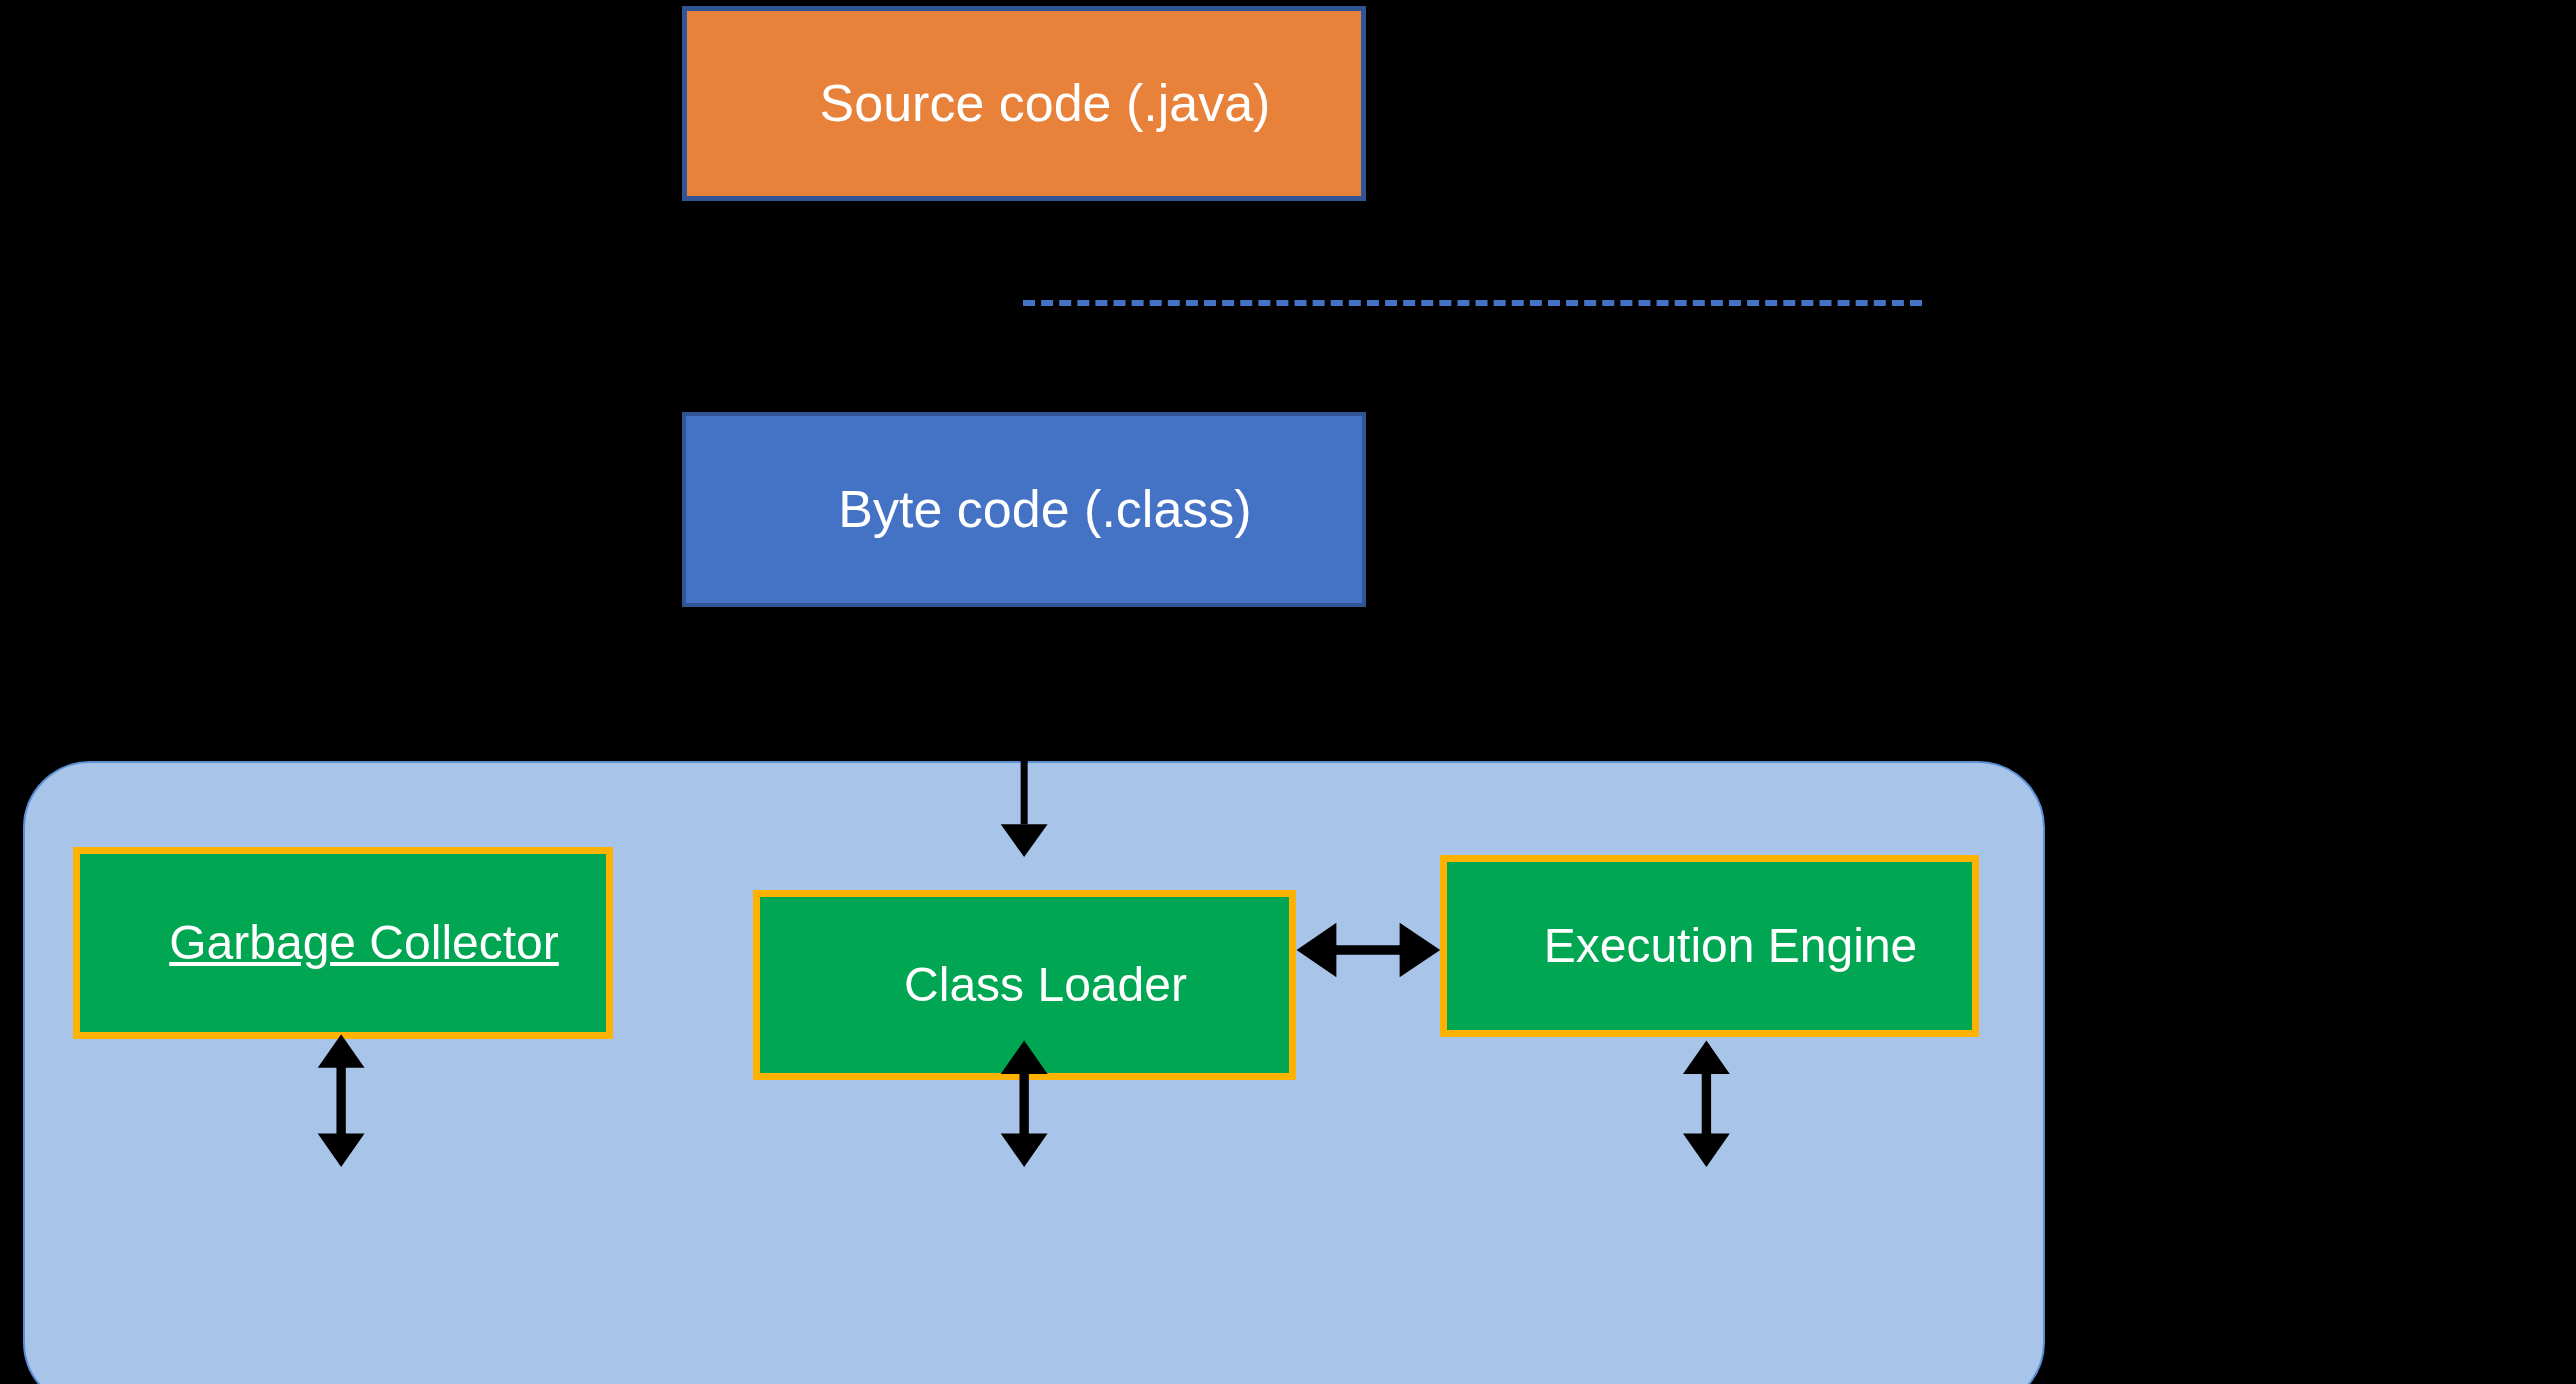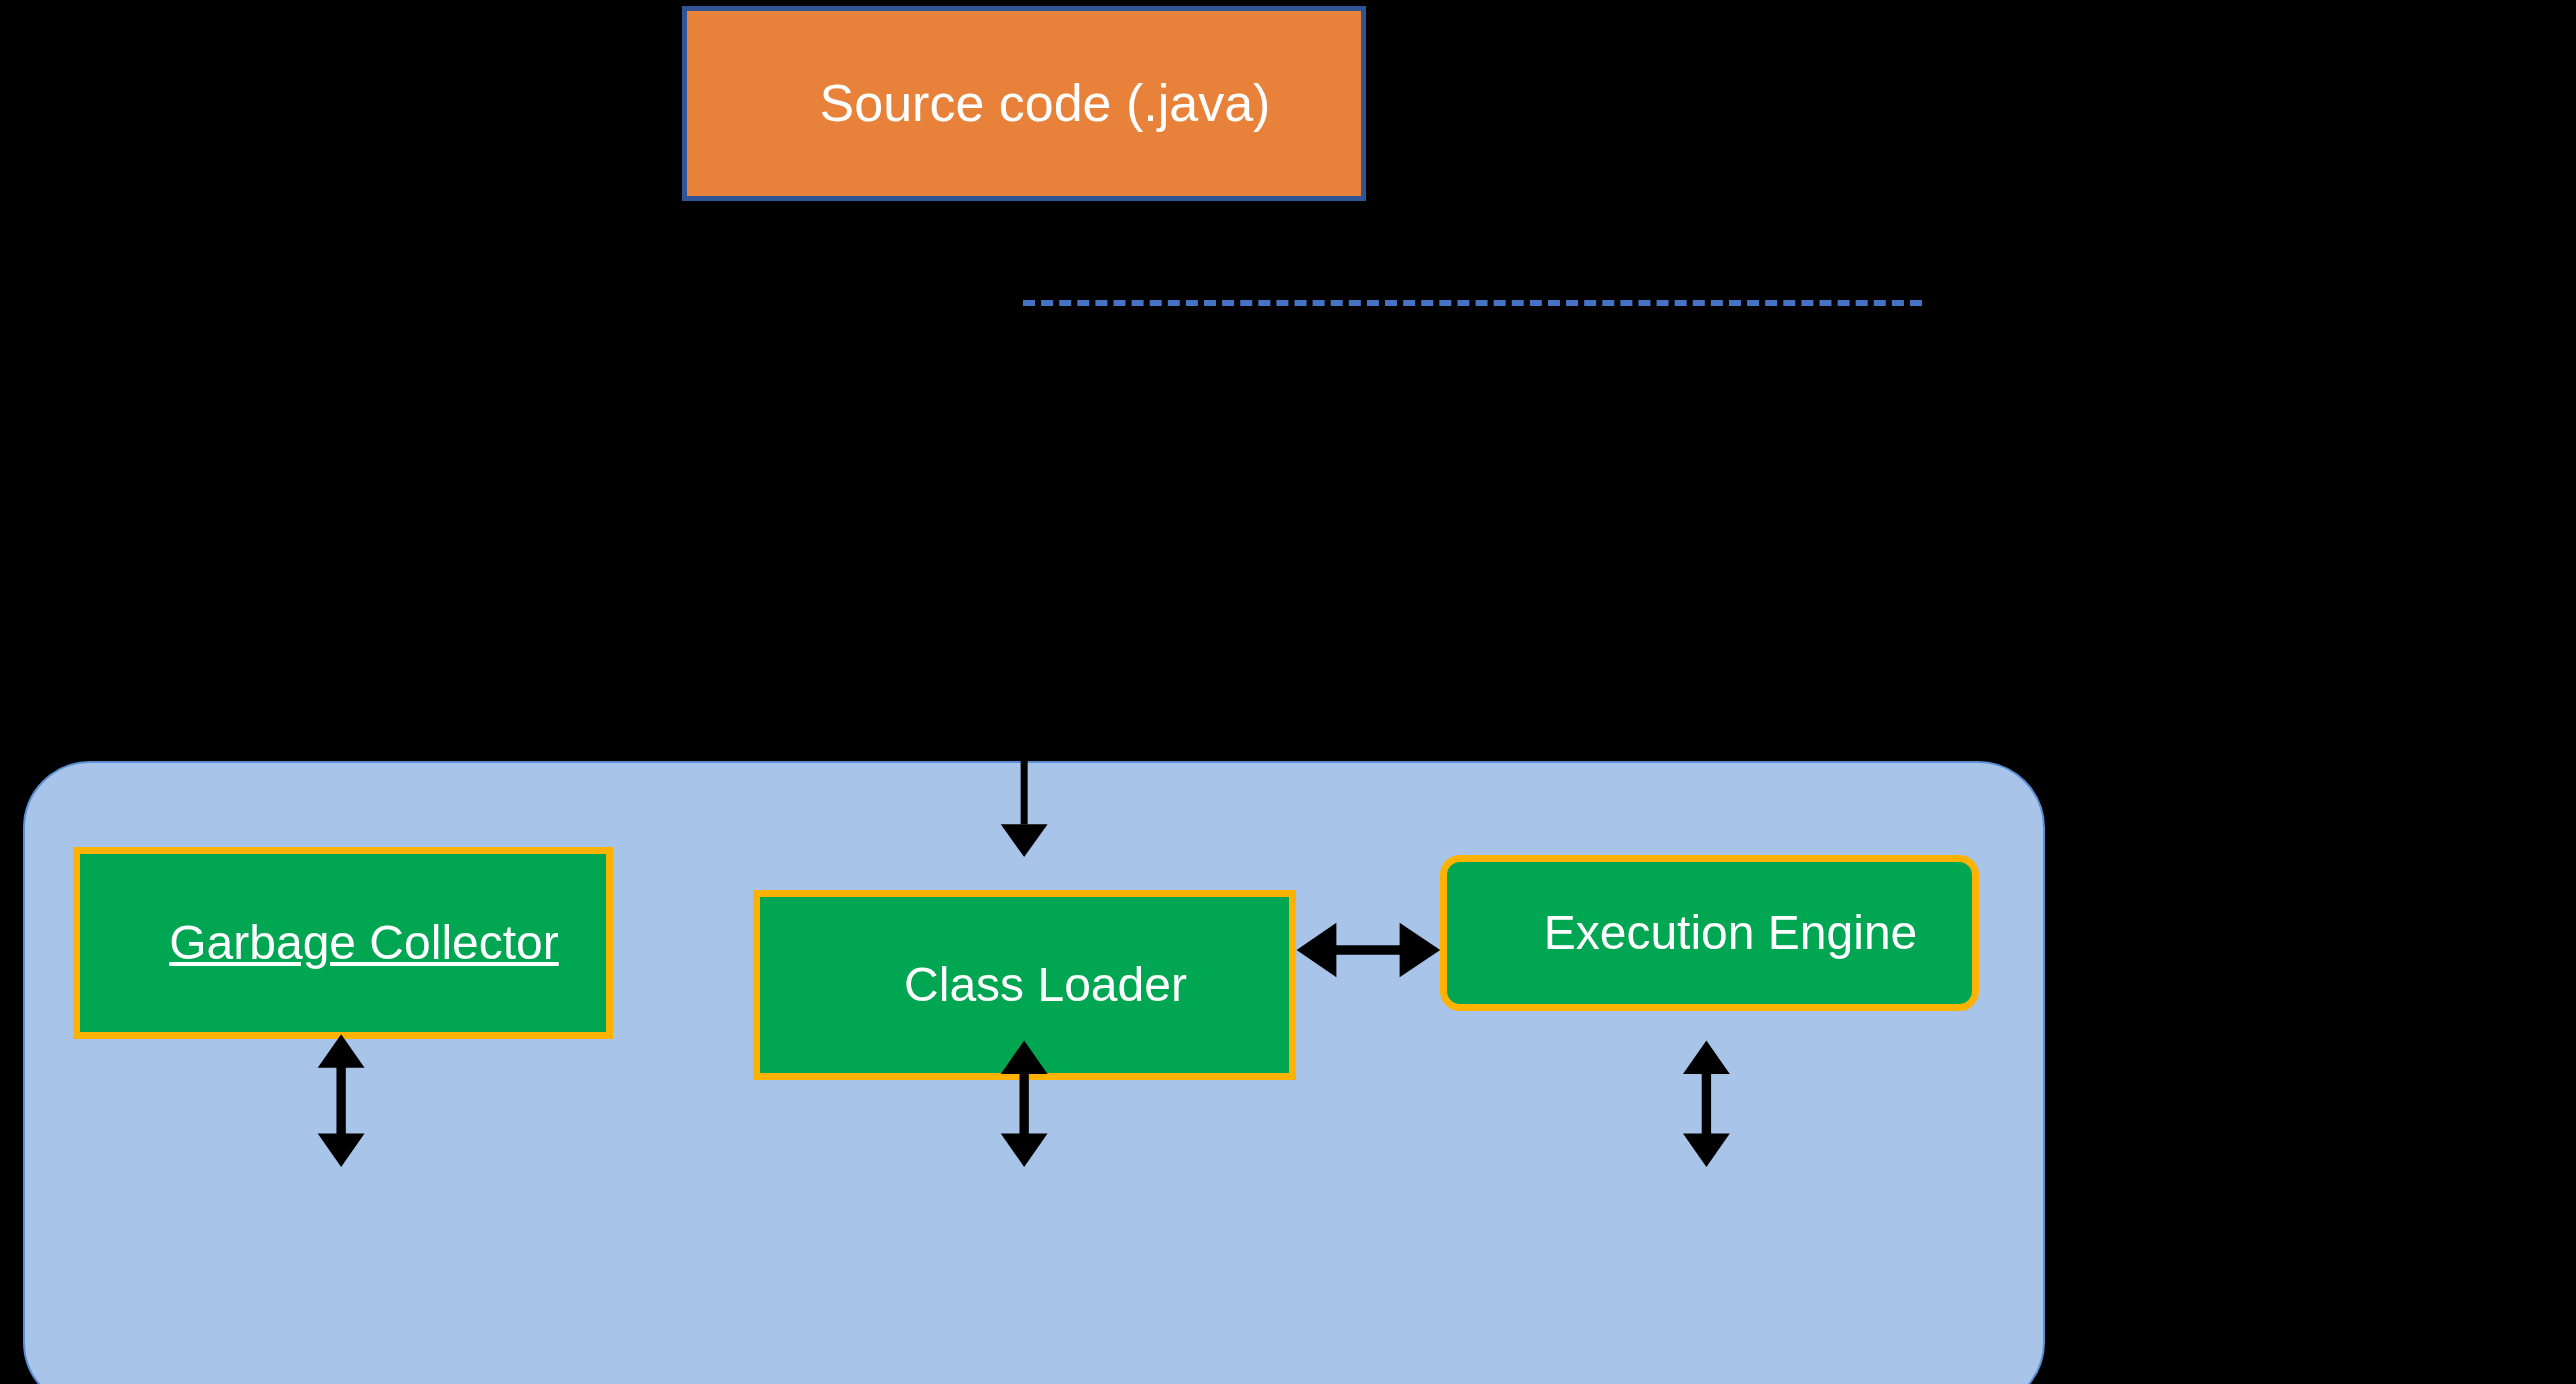--- a/index.html
+++ b/index.html
@@ -92,22 +92,21 @@
     left: 753px;
     top: 855px;
     width: 543px;
     height: 190px;
     margin-top: 35px;
   }
   #execengine-box {
     left: 1440px;
     top: 855px;
     width: 539px;
-    height: 156px;
-    border-radius: 20px;
+    height: 182px;
   }
   #runtime-box {
     left: 73px;
     top: 1165px;
     width: 1906px;
     height: 137px;
     font-size: 48px;
   }
 
   
@@ -124,20 +123,23 @@
 <body>
 
 <div id="canvas">
 
   <div class="box" id="source-box">
     <span>Source code (.java)</span>
   </div>
 
   <div id="dashed-separator"></div>
 
+  <div class="box" id="bytecode-box">
+    <span>Byte code (.class)</span>
+  </div>
 
   <div id="jvm-container"></div>
 
   <div class="box green-box" id="gc-box">
     <span>Garbage Collector</span>
   </div>
 
   <div class="box green-box" id="classloader-box">
     <span>Class Loader</span>
   </div>

